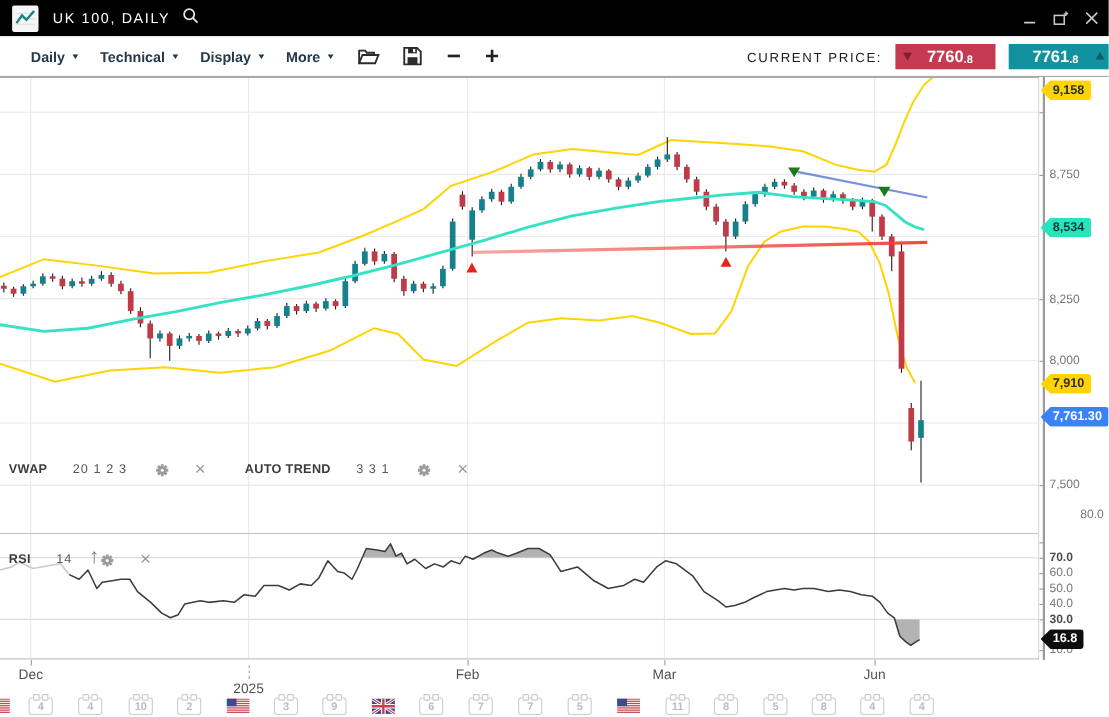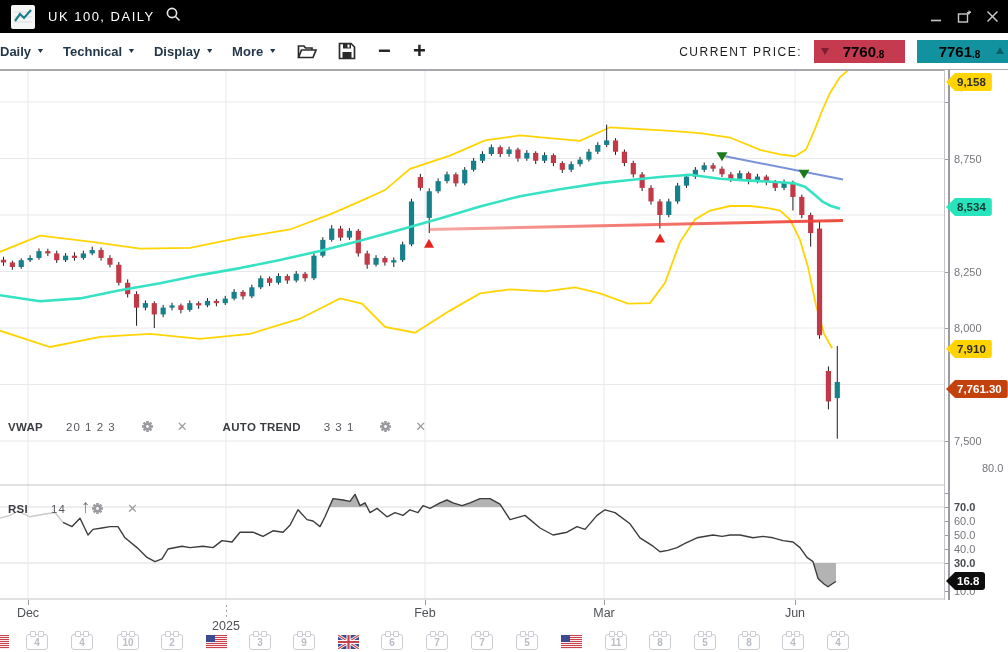--- a/index.html
+++ b/index.html
@@ -10,29 +10,29 @@
   .titlebar { position:relative; width:1008px; height:33px; background:#000; display:flex; align-items:center; }
   .logo { width:24px; height:24px; margin-left:11px; background:#f4f6f6; border-radius:2px; display:flex; align-items:center; justify-content:center; }
   .title-text { color:#fff; font-size:13px; letter-spacing:1.5px; margin-left:13px; font-weight:400; }
   .search-ic { margin-left:10px; cursor:pointer; }
   .win-controls { position:absolute; right:8px; top:0; height:33px; display:flex; align-items:center; gap:12px; }
   .win-btn { color:#c9c9c9; width:16px; height:16px; display:flex; align-items:center; justify-content:center; cursor:pointer; }
 
   
   .toolbar { position:relative; width:1008px; height:37px; background:#fff; border-bottom:1px solid #a8a8ad; display:flex; align-items:center; }
   .menu { display:flex; align-items:center; margin-left:18px; cursor:pointer; }
-  .menu:first-child { margin-left:0; }
+  .menu:first-child { margin-left:28px; }
   .menu-label { font-size:13px; font-weight:bold; color:#24384a; }
   .caret { font-size:9px; color:#24384a; margin-left:5px; transform:scaleY(.8); }
   .tool-ic { margin-left:20px; cursor:pointer; display:flex; align-items:center; color:#2b2b2b; }
   .zoom-out { font-size:22px; font-weight:bold; color:#222; margin-left:22px; cursor:pointer; line-height:10px; }
   .zoom-in  { font-size:22px; font-weight:bold; color:#222; margin-left:22px; cursor:pointer; line-height:10px; }
   .cp-wrap { position:absolute; right:0; top:0; height:37px; display:flex; align-items:center; }
   .cp-label { font-size:12px; letter-spacing:1.5px; color:#1c1c1c; margin-right:12px; }
-  .price-badge { height:23px; min-width:91px; display:flex; align-items:center; justify-content:center; color:#000000; font-size:15px; font-weight:bold; cursor:pointer; position:relative; }
+  .price-badge { height:23px; min-width:91px; display:flex; align-items:center; justify-content:center; color:#ffffff; font-size:15px; font-weight:bold; cursor:pointer; position:relative; }
   .badge-sell { background:#c53a4f; margin-right:12px; padding:0 10px 0 18px; }
   .badge-buy  { background:#12929e; padding:0 16px 0 10px; }
   .dec { font-size:10px; align-self:flex-end; margin-bottom:3px; }
   .arr-down { position:absolute; left:7px; top:8px; width:0; height:0; border-left:4px solid transparent; border-right:4px solid transparent; border-top:7px solid #7e1f31; }
   .arr-up   { position:absolute; right:4px; top:7px; width:0; height:0; border-left:4px solid transparent; border-right:4px solid transparent; border-bottom:7px solid #0a5f68; }
 
   
   .chart-wrap { position:relative; width:1008px; height:530px; background:#fff; }
   .chart-svg { position:absolute; left:0; top:0; cursor:crosshair; }
   .legend { position:absolute; display:flex; align-items:center; gap:21px; font-size:11.5px; color:#3e4045; }
@@ -468,21 +468,21 @@
         <div class="axis-lbl" style="top:465.0px;">50.0</div>
         <div class="tick" style="top:479.0px;"></div>
         <div class="axis-lbl" style="top:479.0px;">40.0</div>
         <div class="tick" style="top:493.0px;"></div>
         <div class="axis-lbl bold" style="top:493.0px;">30.0</div>
         <div class="tick" style="top:521.0px;"></div>
         <div class="axis-lbl" style="top:521.0px;">10.0</div>
         <div class="badge" style="top:12px; background:#ffd400; color:#2e2e2e;">9,158</div>
         <div class="badge" style="top:137px; background:#27e4bd; color:#103c35;">8,534</div>
         <div class="badge" style="top:279px; background:#ffd400; color:#2e2e2e;">7,910</div>
-        <div class="badge" style="top:319px; background:#c2410c; color:#fff;">7,761.30</div>
+        <div class="badge" style="top:309px; background:#3b82f6; color:#fff;">7,761.30</div>
         <div class="badge" style="top:511px; background:#0d0d0d; color:#fff;">16.8</div>
       </div>
   </div>
 </div>
 
 <div class="xaxis">
   <div id="xaxis-content">
       <div class="month-tick" style="left:28px;"></div>
       <div class="month-lbl" style="left:28px;">Dec</div>
       <div class="month-tick" style="left:425px;"></div>

